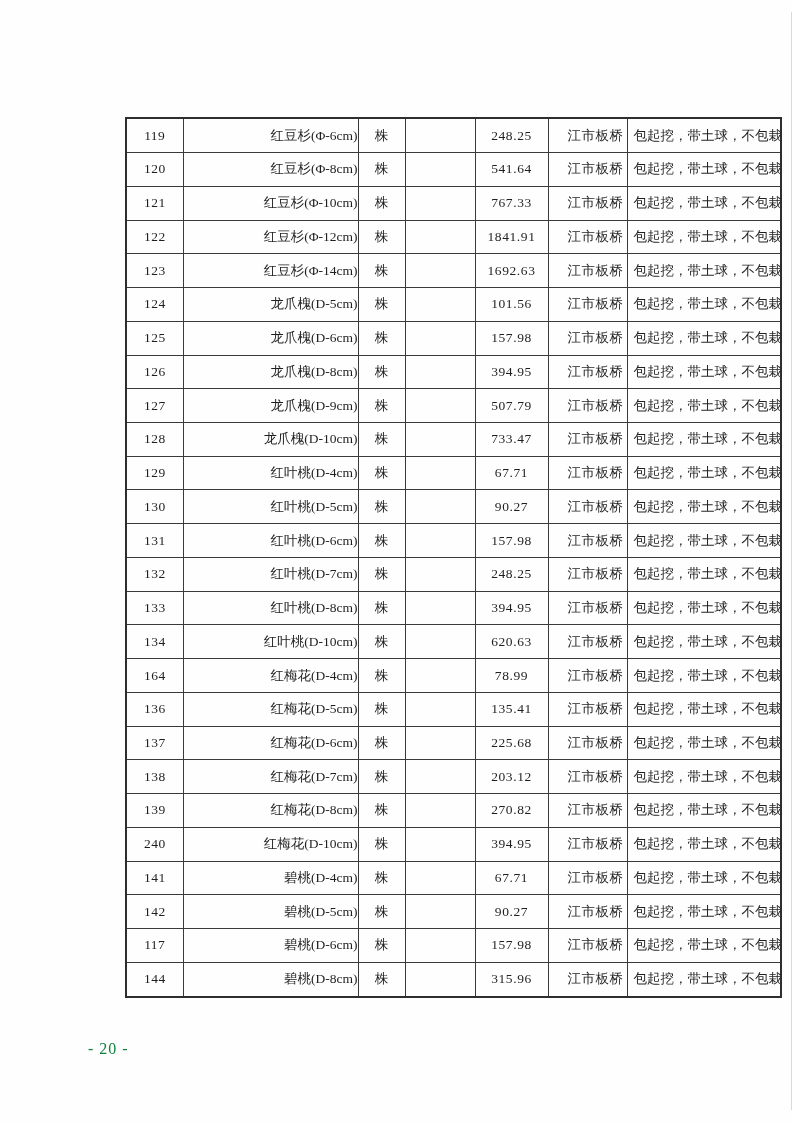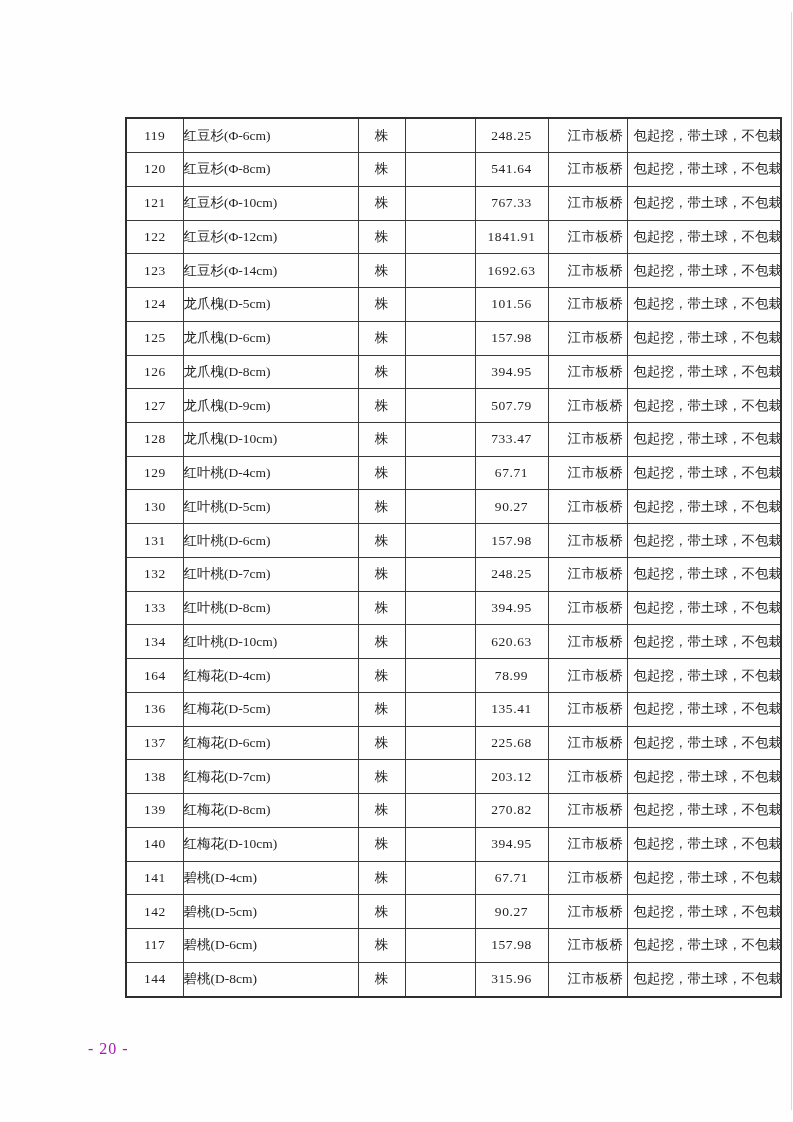--- a/index.html
+++ b/index.html
@@ -42,22 +42,22 @@
     vertical-align: middle;
     white-space: nowrap;
     overflow: hidden;
   }
   td.c-no {
     text-align: center;
     font-size: 14px;
     letter-spacing: 0.5px;
   }
   td.c-name {
-    text-align: left;
-    padding-left: 0;
+    text-align: right;
+    padding-left: 9px;
     font-size: 13.5px;
   }
   td.c-unit {
     text-align: center;
     font-size: 13.5px;
   }
   td.c-qty {
     text-align: center;
   }
   td.c-price {
@@ -74,21 +74,21 @@
   td.c-notes {
     text-align: left;
     padding-left: 6px;
     font-size: 13px;
   }
   .footer-page-number {
     position: absolute;
     left: 88px;
     top: 1040px;
     font-size: 16px;
-    color: #a21caf;
+    color: #15803d;
     letter-spacing: 1px;
     font-family: "Liberation Serif", "DejaVu Serif", serif;
   }
   .scan-edge-line {
     position: absolute;
     right: 1px;
     top: 12px;
     bottom: 12px;
     width: 1px;
     background: var(--scan-edge);
@@ -314,21 +314,21 @@
     <td class="c-no">139</td>
     <td class="c-name">红梅花(D-8cm)</td>
     <td class="c-unit">株</td>
     <td class="c-qty"></td>
     <td class="c-price">270.82</td>
     <td class="c-loc">江市板桥</td>
     <td class="c-notes">包起挖，带土球，不包栽种</td>
   </tr>
 
   <tr>
-    <td class="c-no">140</td>
+    <td class="c-no">240</td>
     <td class="c-name">红梅花(D-10cm)</td>
     <td class="c-unit">株</td>
     <td class="c-qty"></td>
     <td class="c-price">394.95</td>
     <td class="c-loc">江市板桥</td>
     <td class="c-notes">包起挖，带土球，不包栽种</td>
   </tr>
 
   <tr>
     <td class="c-no">141</td>

